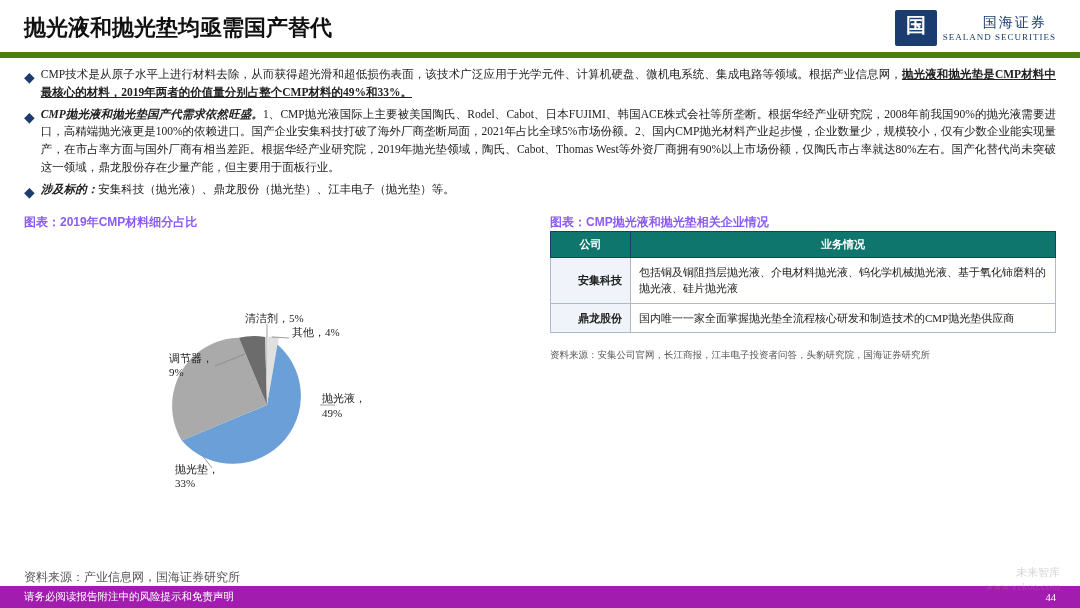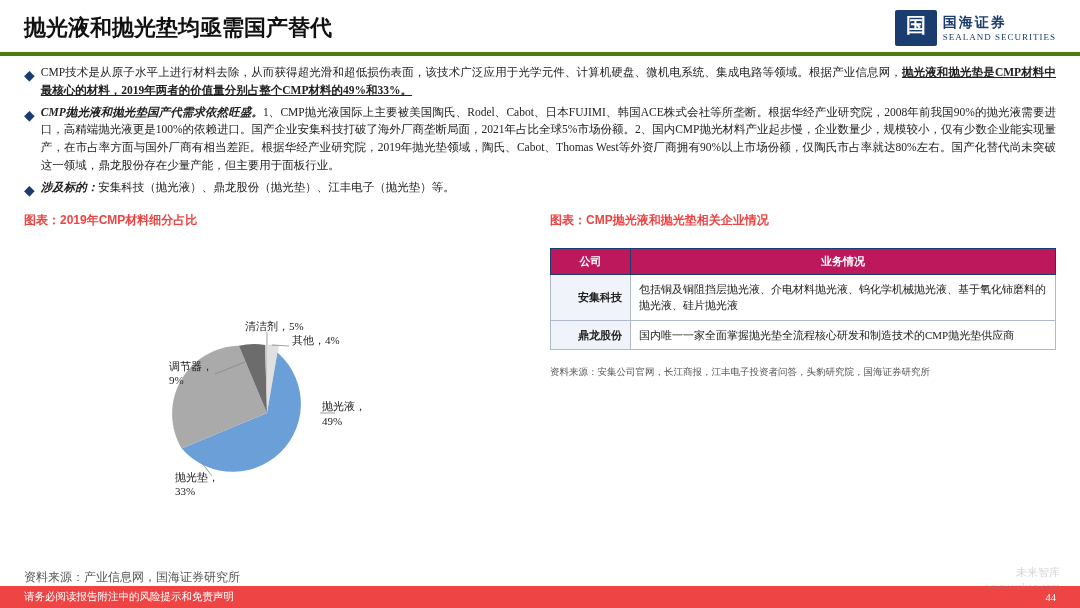--- a/index.html
+++ b/index.html
@@ -19,21 +19,21 @@
       padding: 0;
       display: flex;
       flex-direction: column;
     }
     
     .header {
       display: flex;
       align-items: center;
       justify-content: space-between;
       padding: 10px 24px 6px 24px;
-      border-bottom: 4px solid #4d7c0f;
+      border-bottom: 6px solid #4d7c0f;
     }
     .header-title {
       font-size: 22px;
       font-weight: bold;
       color: #111;
       font-family: "SimHei", "STHeiti", sans-serif;
     }
     .logo-area {
       display: flex;
       align-items: center;
@@ -43,24 +43,25 @@
       width: 42px;
       height: 36px;
     }
     .logo-text {
       display: flex;
       flex-direction: column;
       align-items: flex-start;
     }
     .logo-cn {
       font-size: 14px;
-      font-weight: bold;
+      font-weight: normal;
       color: #1a3c6e;
       font-family: "SimHei", sans-serif;
       letter-spacing: 2px;
+      margin-left: 40px;
     }
     .logo-en {
       font-size: 9px;
       color: #1a3c6e;
       letter-spacing: 1px;
     }
     
     .main {
       flex: 1;
       padding: 8px 24px 0 24px;
@@ -105,40 +106,40 @@
       flex-direction: column;
     }
     .chart-right {
       flex: 1;
       display: flex;
       flex-direction: column;
     }
     .chart-title {
       font-size: 12px;
       font-weight: bold;
-      color: #ef4444;
-      margin-bottom: 19px;
+      color: #8b5cf6;
+      margin-bottom: 0;
       font-family: "SimHei", sans-serif;
     }
     
     .pie-container {
       flex: 1;
       display: flex;
       align-items: center;
       justify-content: center;
       position: relative;
     }
     
     .data-table {
       width: 100%;
       border-collapse: collapse;
       font-size: 11px;
     }
     .data-table th {
-      background: #be185d;
+      background: #0f766e;
       color: #fff;
       padding: 5px 8px;
       text-align: center;
       font-weight: bold;
       border: 1px solid #1a3c6e;
       font-family: "SimHei", sans-serif;
     }
     .data-table td {
       border: 1px solid #b0b8cc;
       padding: 6px 8px;
@@ -155,21 +156,21 @@
       text-align: left;
     }
     
     .source-line {
       font-size: 12px;
       color: #555;
       margin-top: 0;
     }
     
     .footer {
-      background: #ef4444;
+      background: #a21caf;
       color: #fff;
       font-size: 10.5px;
       text-align: center;
       padding: 4px 24px;
       display: flex;
       justify-content: space-between;
       align-items: center;
     }
     
     .watermark {

